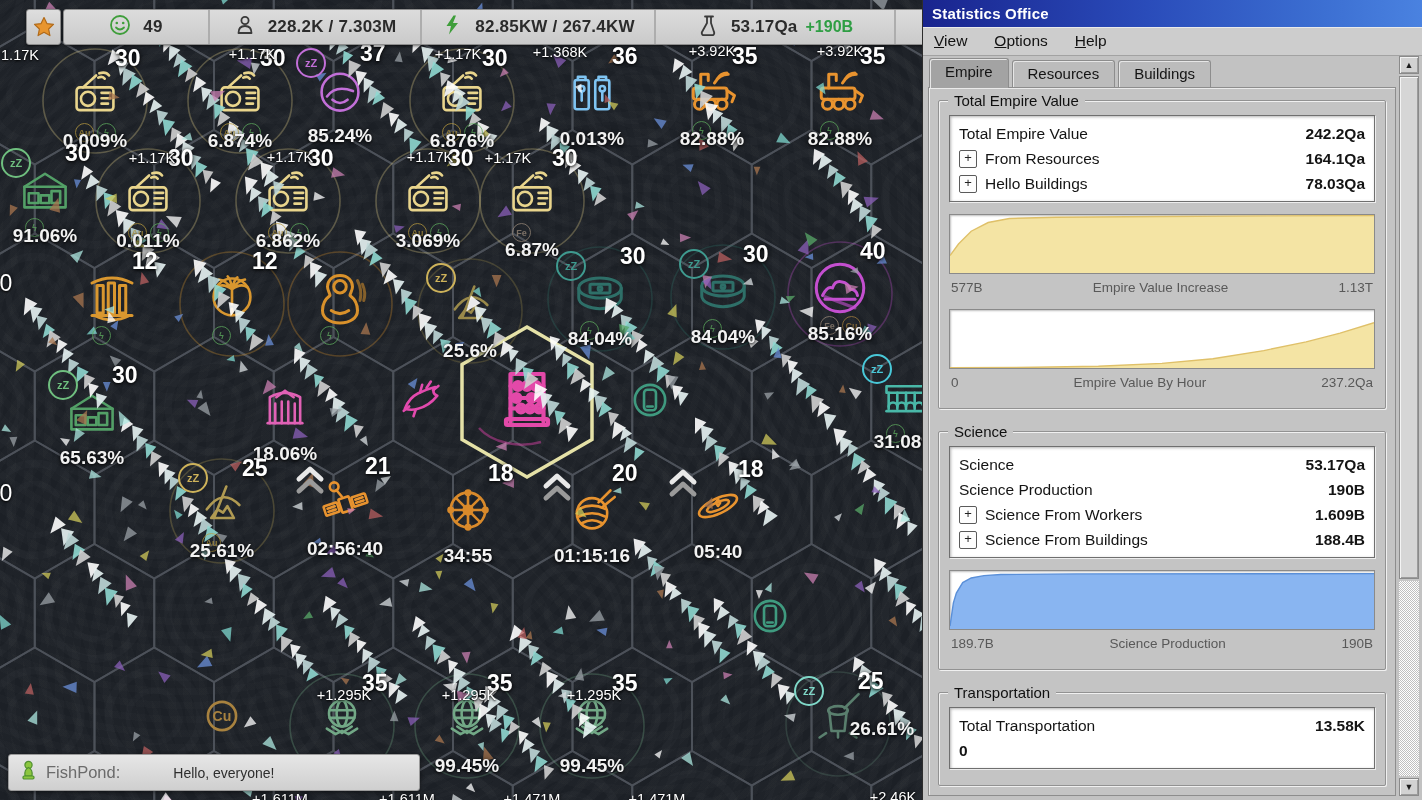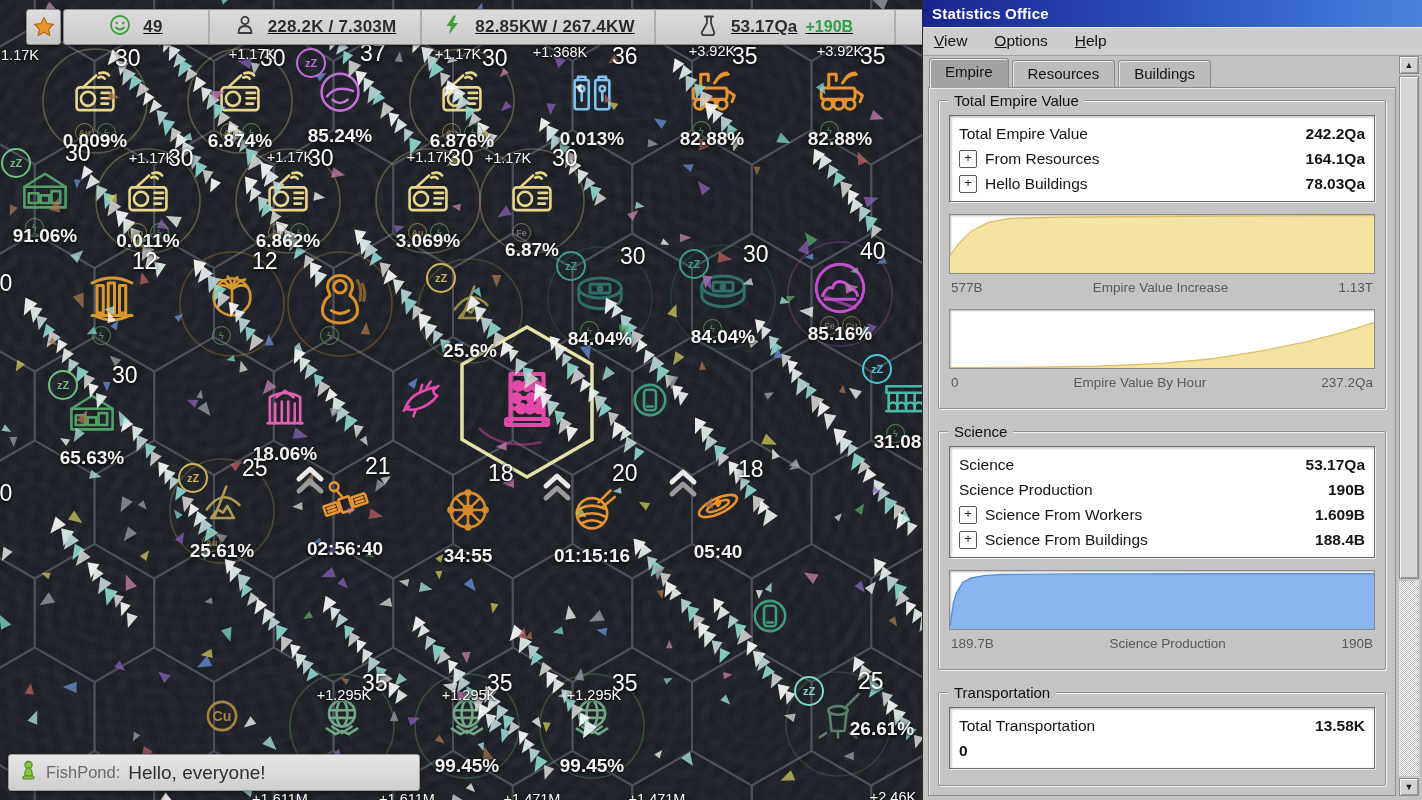--- a/index.html
+++ b/index.html
@@ -8,45 +8,45 @@
   
   #map{position:absolute;left:0;top:0;width:922px;height:800px;overflow:hidden;
        background:
          repeating-radial-gradient(circle at 20% 30%, rgba(255,255,255,0.012) 0 7px, rgba(0,0,0,0) 7px 14px),
          repeating-radial-gradient(circle at 70% 60%, rgba(255,255,255,0.012) 0 9px, rgba(0,0,0,0) 9px 18px),
          repeating-radial-gradient(circle at 45% 85%, rgba(255,255,255,0.01) 0 8px, rgba(0,0,0,0) 8px 16px),
          #1c2026;}
   #map svg.layer{position:absolute;left:0;top:0;}
   #layer-tiles,#layer-labels{position:absolute;left:0;top:0;width:100%;height:100%;pointer-events:none;}
   .tile-icon{position:absolute;transform:translate(-50%,-50%);pointer-events:auto;}
-  .num-label{position:absolute;color:#fff;font-weight:normal;font-size:23px;
+  .num-label{position:absolute;color:#fff;font-weight:bold;font-size:23px;
       text-shadow:0 1px 3px rgba(0,0,0,.9),0 0 6px rgba(0,0,0,.6);white-space:nowrap;}
   .pct-label{position:absolute;transform:translateX(-50%);color:#f2f2f2;font-size:19px;font-weight:600;
       text-shadow:0 1px 3px rgba(0,0,0,.9),0 0 6px rgba(0,0,0,.6);white-space:nowrap;}
   .float-label{position:absolute;transform:translateX(-50%);color:#fff;font-size:14.5px;font-weight:normal;
       text-shadow:0 1px 2px rgba(0,0,0,.95),0 0 4px rgba(0,0,0,.7);white-space:nowrap;}
   .float-label.big{font-size:23px;}
   .badge{position:absolute;display:flex;align-items:center;justify-content:center;
       border-radius:50%;font-weight:bold;}
   
   #topbar{position:absolute;left:26px;top:9px;height:36px;display:flex;align-items:stretch;z-index:30;}
   #starbtn{width:33px;background:linear-gradient(#dedede,#c6c6c6);border:1px solid #8d8d8d;border-radius:3px;
       display:flex;align-items:center;justify-content:center;margin-right:2px;box-shadow:0 1px 3px rgba(0,0,0,.55);cursor:pointer;}
   #topstats{display:flex;background:linear-gradient(#dcdcdc,#cacaca);border:1px solid #8d8d8d;border-radius:3px;
-      box-shadow:0 1px 3px rgba(0,0,0,.55);overflow:hidden;text-decoration:underline;}
+      box-shadow:0 1px 3px rgba(0,0,0,.55);overflow:hidden;}
   .seg{display:flex;align-items:center;justify-content:center;gap:12px;padding:0 16px;border-left:2px solid #adadad;}
   .seg:first-child{border-left:none;}
   .segval{font-size:17px;font-weight:bold;color:#2b2b2b;letter-spacing:.2px;}
   .segdelta{font-size:16px;font-weight:bold;color:#2f9e44;margin-left:-4px;}
   
   #chatbar{position:absolute;left:8px;top:754px;width:390px;height:35px;z-index:30;
       background:linear-gradient(#e6e6e6,#cfcfcf);border:1px solid #9a9a9a;border-radius:3px;
       box-shadow:0 1px 4px rgba(0,0,0,.5);display:flex;align-items:center;padding:0 10px;gap:8px;cursor:pointer;}
   .chat-player{color:#6b6b6b;font-size:16.5px;}
-  .chat-msg{color:#2e2e2e;font-size:19px;}
+  .chat-msg{color:#2e2e2e;font-size:14px;margin-left:45px;}
   
   #panel{position:absolute;left:922px;top:0;width:500px;height:800px;background:#c2c2c2;
       border-left:1px solid #2c2c2c;box-sizing:border-box;}
   #titlebar{position:absolute;left:0;top:0;right:0;height:27px;display:flex;align-items:center;padding:0 9px;
       background:linear-gradient(90deg,#19248e 0%,#2a4cba 45%,#3c6fd2 80%,#4a82e0 100%);
       color:#fff;font-weight:bold;font-size:15px;letter-spacing:.2px;}
   #menubar{position:absolute;left:0;top:27px;right:0;height:28px;background:#cdcdcd;
       border-bottom:1px solid #a2a2a2;box-shadow:inset 0 1px 0 #eaeaea;
       display:flex;align-items:center;gap:27px;padding:0 11px;font-size:15.5px;color:#121212;}
   .menu-item{cursor:pointer;}

